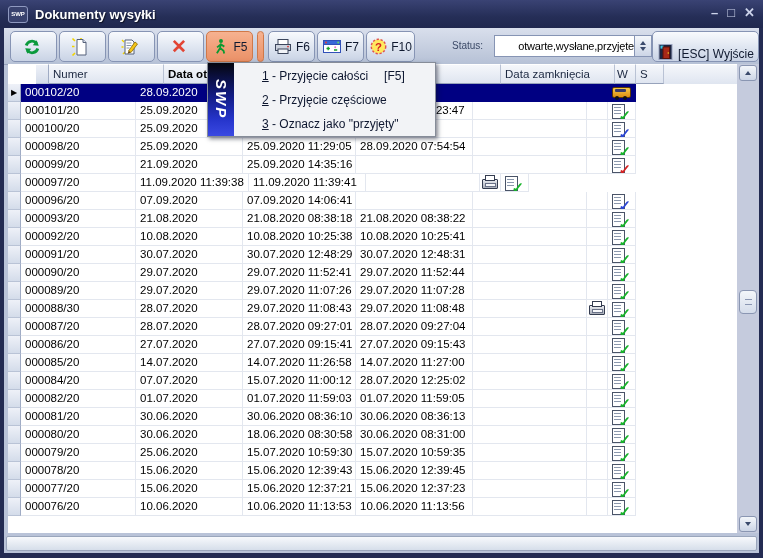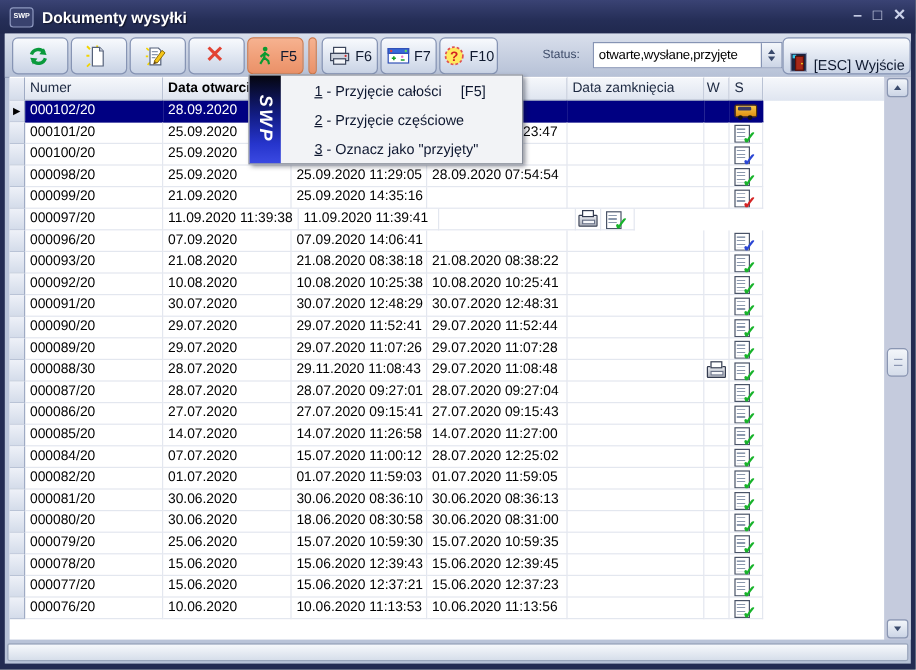--- a/index.html
+++ b/index.html
@@ -19,33 +19,33 @@
     background:linear-gradient(180deg,#d9dfec,#b6c1d6);border-bottom:1px solid #94a0ba;}
   .tbrow{position:absolute;left:6px;top:3px;display:flex;gap:2px;align-items:center;}
   .tbtn{height:31px;width:47px;box-sizing:border-box;border:1px solid #8694b4;border-radius:5px;
     background:linear-gradient(180deg,#f8fafd,#e3e9f3 45%,#c9d3e5);display:flex;align-items:center;justify-content:center;gap:3px;cursor:default;}
   .tbtn .fk{font-size:12px;color:#101a30;}
   .tbtn.hot{background:linear-gradient(180deg,#f6b290,#f09f78 55%,#ea9168);border-color:#d07848;}
   .tsep{width:7px;height:31px;background:linear-gradient(180deg,#f6b290,#ea9168);border:1px solid #d07848;border-radius:4px;box-sizing:border-box;margin:0 2px;}
   .xglyph{color:#e24434;font-size:19px;font-weight:bold;line-height:19px;}
   .statuslab{position:absolute;left:448px;top:12px;font-size:10px;color:#3c4a68;}
   .combo{position:absolute;left:490px;top:7px;width:158px;height:22px;box-sizing:border-box;background:#ffffff;
-    border:1px solid #8694b4;display:flex;align-items:center;}
+    border:1px solid #8694b4;display:flex;align-items:center;text-align:right;}
   .combo .cval{flex:1;font-size:11px;color:#000;padding-left:4px;white-space:nowrap;overflow:hidden;letter-spacing:-0.2px;}
   .spin{width:16px;height:100%;border-left:1px solid #8694b4;background:linear-gradient(180deg,#f4f7fb,#ccd5e6);
     display:flex;flex-direction:column;align-items:center;justify-content:center;gap:2px;}
   .arrU{width:0;height:0;border-left:3.5px solid transparent;border-right:3.5px solid transparent;border-bottom:4px solid #3a4a6c;}
   .arrD{width:0;height:0;border-left:3.5px solid transparent;border-right:3.5px solid transparent;border-top:4px solid #3a4a6c;}
   .escbtn{position:absolute;left:648px;top:3px;width:107px;height:31px;box-sizing:border-box;border:1px solid #8694b4;border-radius:5px;
     background:linear-gradient(180deg,#f8fafd,#e3e9f3 45%,#c9d3e5);display:flex;align-items:flex-end;justify-content:center;gap:4px;}
   .escbtn .fk{font-size:12px;color:#101a30;}
   
   .grid{position:absolute;left:4px;top:36px;width:729px;height:469px;background:#ffffff;overflow:hidden;}
   .hrow,.trow{display:flex;}
-  .hrow{height:20px;}
+  .hrow{height:20px;padding-left:28px;}
   .hcell{box-sizing:border-box;height:20px;line-height:19px;font-size:11.5px;color:#1c2840;padding-left:4px;
     background:linear-gradient(180deg,#f5f7fb,#dfe5f0);border-right:1px solid #b9c2d4;border-bottom:1px solid #97a3bb;border-top:1px solid #fff;
     white-space:nowrap;overflow:hidden;}
   .hcell.b{font-weight:bold;color:#000;}
   .trow{height:18px;}
   .cell{box-sizing:border-box;height:18px;line-height:17px;font-size:11.5px;color:#000;padding-left:4px;
     border-right:1px solid #e3e7ef;border-bottom:1px solid #e3e7ef;white-space:nowrap;overflow:hidden;position:relative;}
   .c-sel{width:13px;padding:0;background:linear-gradient(180deg,#eef1f8,#d4dcea);
     border-right:1px solid #9fabc4;border-bottom:1px solid #b9c3d6;font-size:8px;text-align:center;line-height:17px;color:#000;}
   .c-numer{width:115px}.c-otw{width:107px}.c-c3{width:113px}.c-c4{width:117px}.c-zam{width:114px}
@@ -338,21 +338,21 @@
             <div class="cell c-c4">29.07.2020 11:07:28</div>
             <div class="cell c-zam"></div>
             <div class="cell c-w"></div>
             <div class="cell c-s"><span class="doccheck green"></span></div>
             <div class="cell c-fill"></div>
           </div>
           <div class="trow">
             <div class="cell c-sel"></div>
             <div class="cell c-numer">000088/30</div>
             <div class="cell c-otw">28.07.2020</div>
-            <div class="cell c-c3">29.11.2020 11:08:43</div>
+            <div class="cell c-c3">29.07.2020 11:08:43</div>
             <div class="cell c-c4">29.07.2020 11:08:48</div>
             <div class="cell c-zam"></div>
             <div class="cell c-w"><span class="printer"></span></div>
             <div class="cell c-s"><span class="doccheck green"></span></div>
             <div class="cell c-fill"></div>
           </div>
           <div class="trow">
             <div class="cell c-sel"></div>
             <div class="cell c-numer">000087/20</div>
             <div class="cell c-otw">28.07.2020</div>

